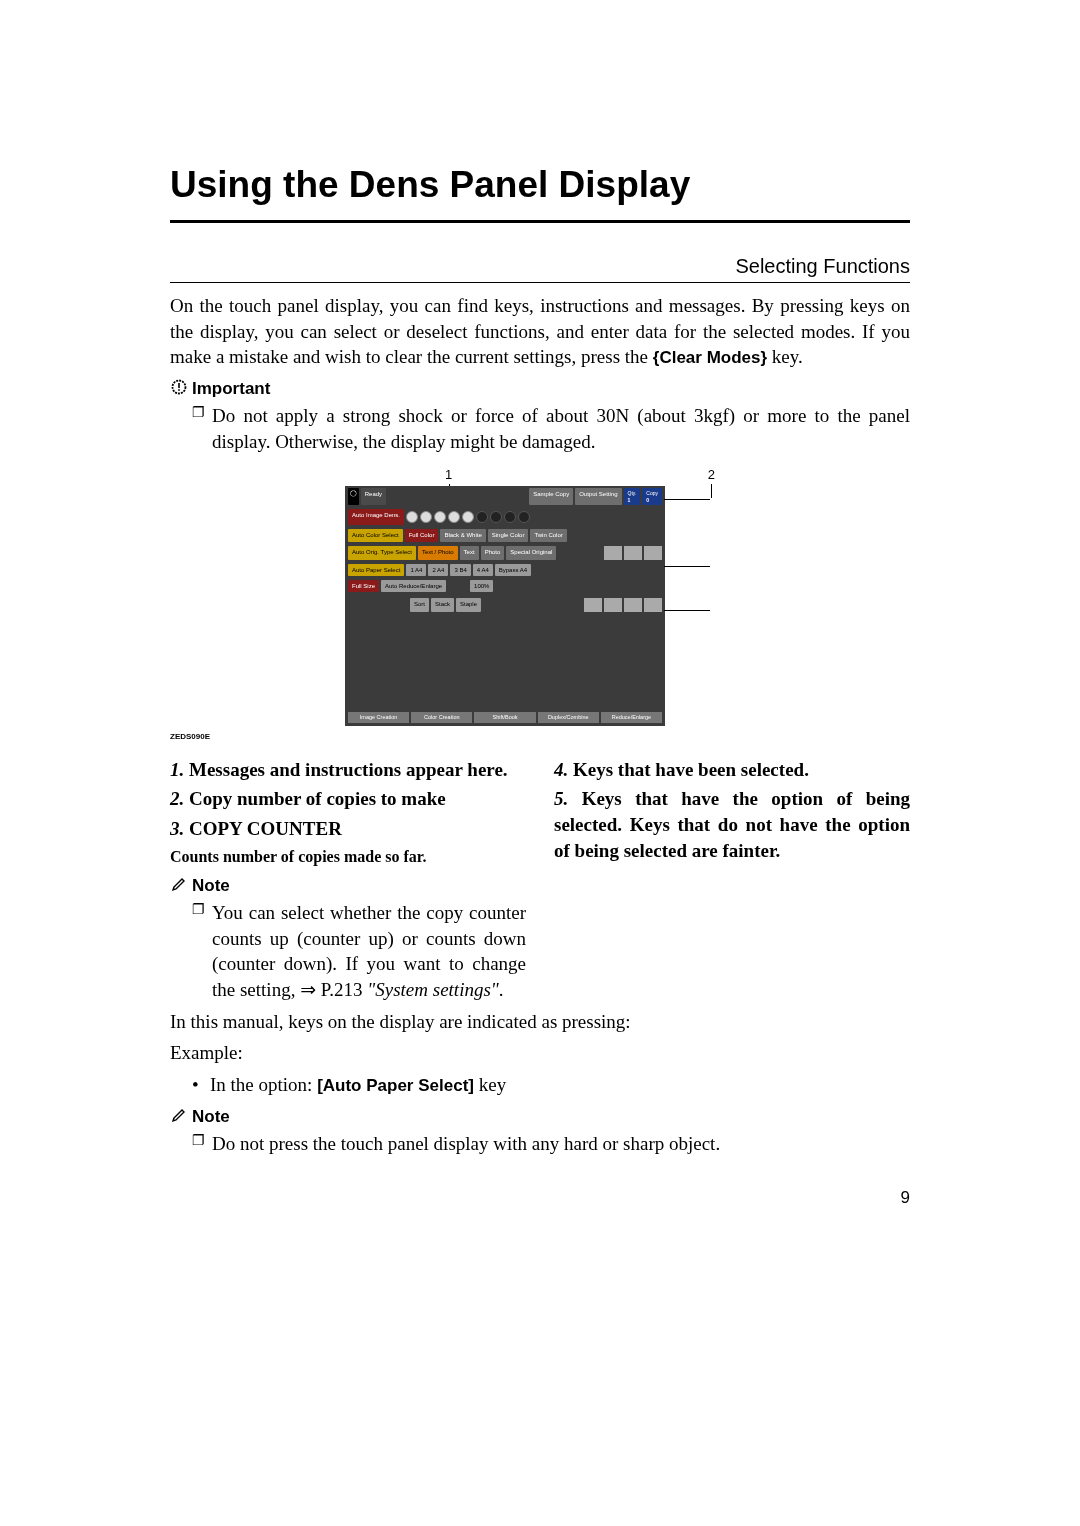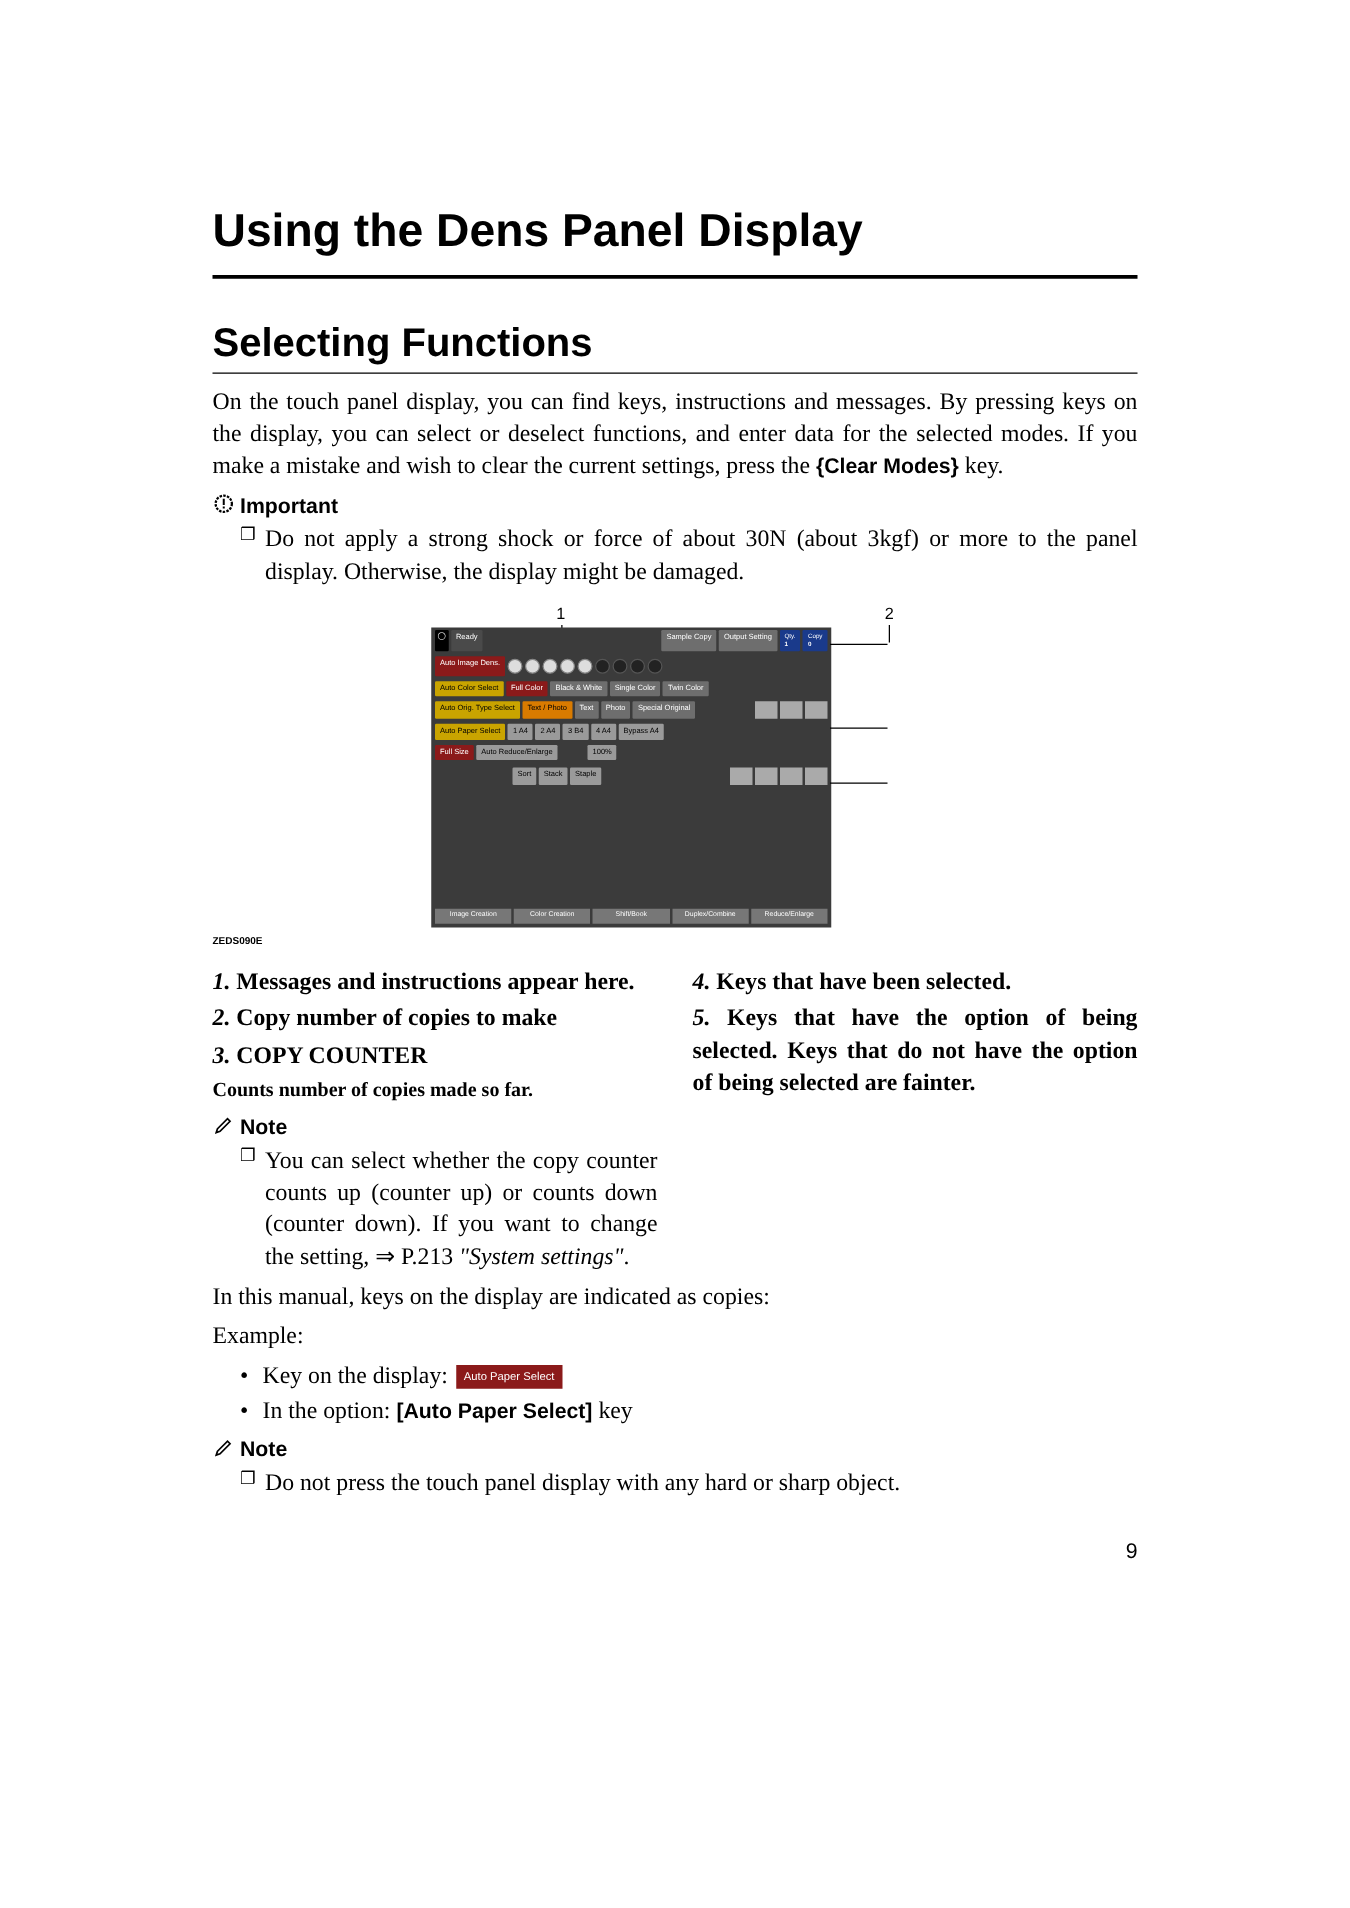--- a/index.html
+++ b/index.html
@@ -22,23 +22,24 @@
     border-top: 3px solid #000;
     margin: 0 0 16px 0;
   }
   hr.thin {
     border: none;
     border-top: 1.5px solid #000;
     margin: 0 0 10px 0;
   }
   .section-heading {
     font-family: Arial, Helvetica, sans-serif;
-    font-weight: bold;
-    font-size: 32px;
+    font-weight: normal;
+    font-size: 20px;
     margin: 30px 0 2px 0;
+    text-align: right;
   }
   p { margin: 0 0 6px 0; text-align: justify; }
   .ui-key {
     font-family: Arial, Helvetica, sans-serif;
     font-weight: bold;
     font-size: 17px;
   }
   .callout-heading {
     font-family: Arial, Helvetica, sans-serif;
     font-weight: bold;
@@ -378,26 +379,23 @@
         <span>You can select whether the copy counter counts up (counter up) or counts down (counter down). If you want to change the setting, ⇒ P.213 </span><span class="italic-ref">"System settings"</span><span>.</span>
       </li>
     </ul>
   </div>
   <div class="col">
     <div class="num-item"><span class="num">4.</span> <span class="label">Keys that have been selected.</span></div>
     <div class="num-item"><span class="num">5.</span> <span class="label">Keys that have the option of being selected. Keys that do not have the option of being selected are fainter.</span></div>
   </div>
 </div>
 
-<p>In this manual, keys on the display are indicated as copies:</p>
+<p>In this manual, keys on the display are indicated as pressing:</p>
 <p>Example:</p>
 <ul class="bullet-list">
-  <li>
-    <span>Key on the display: </span><span class="inline-display-key">Auto Paper Select</span>
-  </li>
   <li>
     <span>In the option: </span><span class="ui-key">[Auto Paper Select]</span><span> key</span>
   </li>
 </ul>
 
 <div class="callout-heading">
   <span class="note-icon">
     <svg width="16" height="16" viewBox="0 0 16 16">
         <path d="M3 11 L11 3 L13 5 L5 13 L2 14 Z" fill="none" stroke="#000" stroke-width="1.4"></path>
       </svg>

